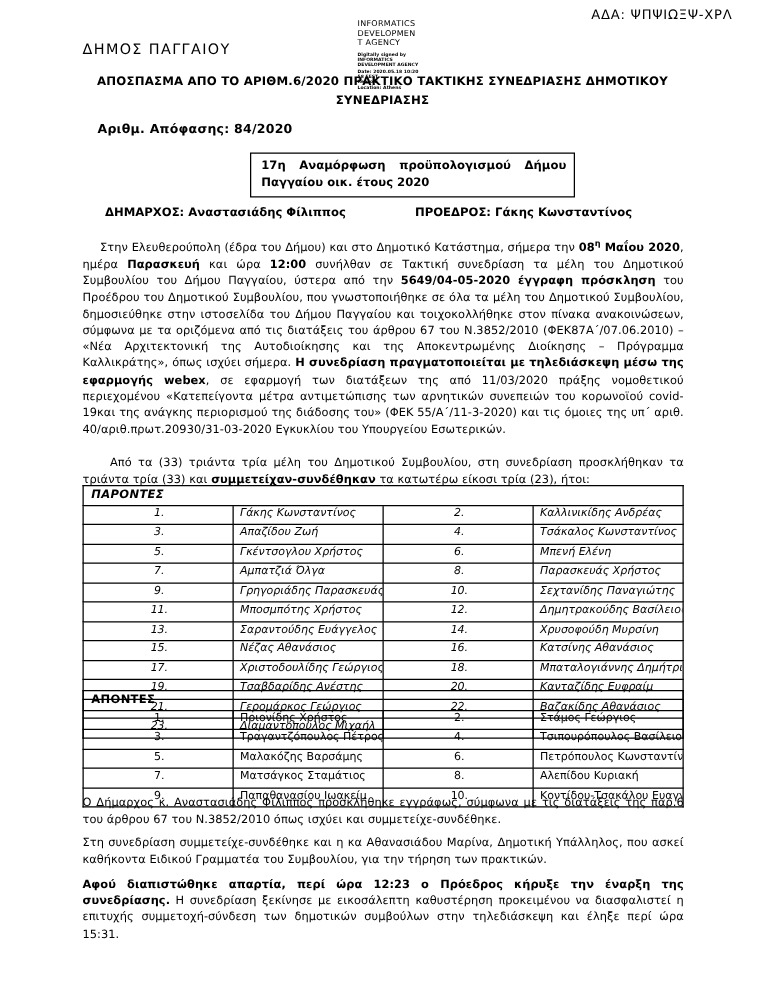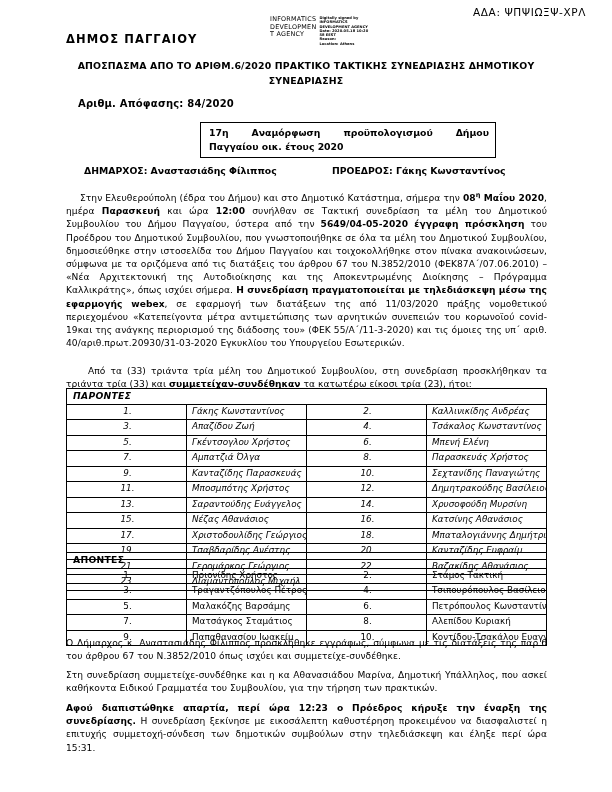--- a/index.html
+++ b/index.html
@@ -29,31 +29,32 @@
     right: 26px;
     font-size: 10.5px;
     letter-spacing: 0.6px;
     white-space: nowrap;
   }
   .municipality {
     position: absolute;
     top: 32px;
     left: 66px;
     font-size: 11.5px;
-    font-weight: bold;
+    font-weight: normal;
     letter-spacing: 1.1px;
     white-space: nowrap;
   }
   .sig-block {
     position: absolute;
     top: 16px;
-    left: 270px;
+    left: 286px;
     display: flex;
     align-items: flex-start;
     gap: 3px;
+    flex-direction: column;
   }
   .sig-left {
     font-size: 6.4px;
     line-height: 7.6px;
     letter-spacing: 0.25px;
     white-space: nowrap;
     font-family: "DejaVu Sans", sans-serif;
   }
   .sig-right {
     font-size: 3.6px;
@@ -85,21 +86,21 @@
     font-size: 10px;
     font-weight: bold;
     letter-spacing: 0.2px;
   }
 
   
   .subject-box {
     position: absolute;
     top: 122px;
     left: 200px;
-    width: 296px;
+    width: 260px;
     border: 1.4px solid #000;
     box-sizing: border-box;
     padding: 3px 6px 4px 8px;
     font-size: 9.3px;
     font-weight: bold;
     line-height: 13.5px;
   }
   .subject-line1 {
     display: block;
     text-align: justify;
@@ -240,21 +241,21 @@
         <td class="col-name">Μπενή Ελένη</td>
       </tr>
       <tr>
         <td class="col-num">7.</td>
         <td class="col-name">Αμπατζιά Όλγα</td>
         <td class="col-num">8.</td>
         <td class="col-name">Παρασκευάς Χρήστος</td>
       </tr>
       <tr>
         <td class="col-num">9.</td>
-        <td class="col-name">Κανταζίδης Παρασκευάς</td>
+        <td class="col-name">Γρηγοριάδης Παρασκευάς</td>
         <td class="col-num">10.</td>
         <td class="col-name">Σεχτανίδης Παναγιώτης</td>
       </tr>
       <tr>
         <td class="col-num">11.</td>
         <td class="col-name">Μποσμπότης Χρήστος</td>
         <td class="col-num">12.</td>
         <td class="col-name">Δημητρακούδης Βασίλειος</td>
       </tr>
       <tr>
@@ -298,21 +299,21 @@
 
   <table class="roster roster-absent">
     <tbody>
       <tr>
         <td class="hdr" colspan="4">ΑΠΟΝΤΕΣ</td>
       </tr>
       <tr>
         <td class="col-num">1.</td>
         <td class="col-name">Πριονίδης Χρήστος</td>
         <td class="col-num">2.</td>
-        <td class="col-name">Στάμος Τακτική</td>
+        <td class="col-name">Στάμος Γεώργιος</td>
       </tr>
       <tr>
         <td class="col-num">3.</td>
         <td class="col-name">Τραγαντζόπουλος Πέτρος</td>
         <td class="col-num">4.</td>
         <td class="col-name">Τσιπουρόπουλος Βασίλειος</td>
       </tr>
       <tr>
         <td class="col-num">5.</td>
         <td class="col-name">Μαλακόζης Βαρσάμης</td>

